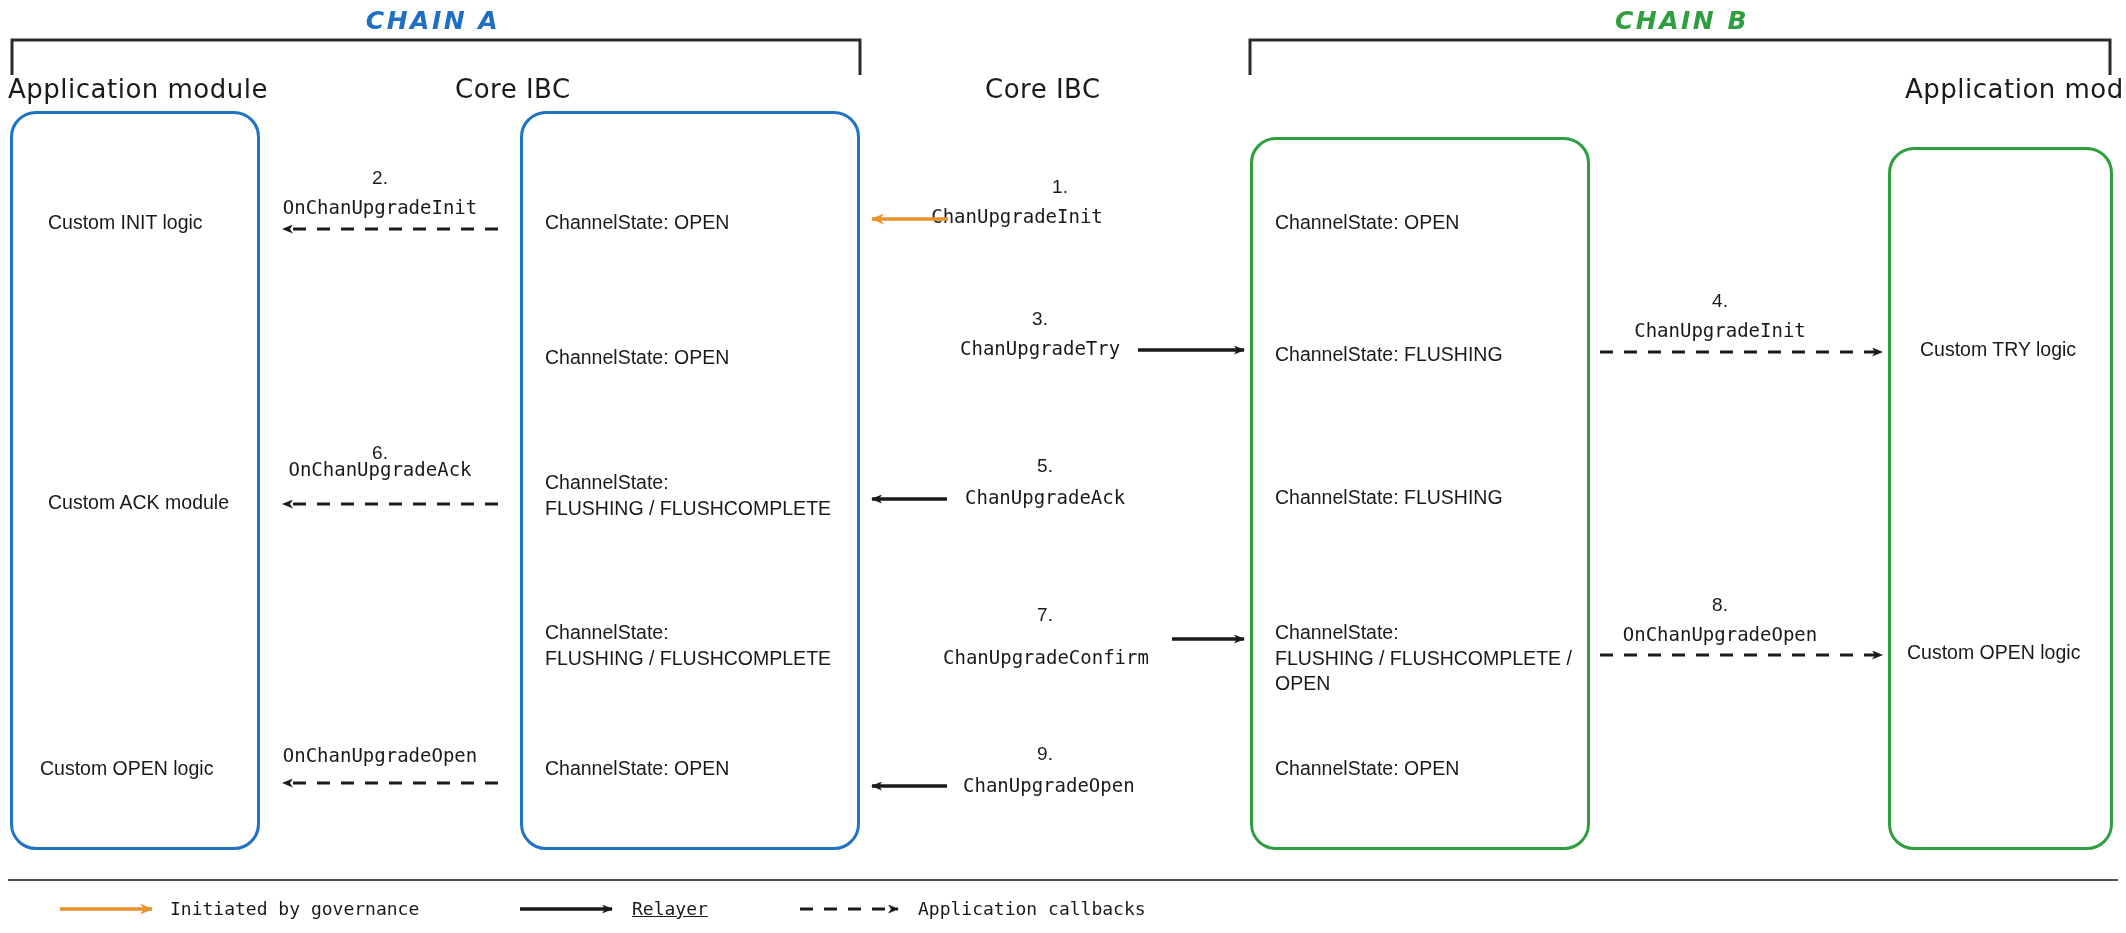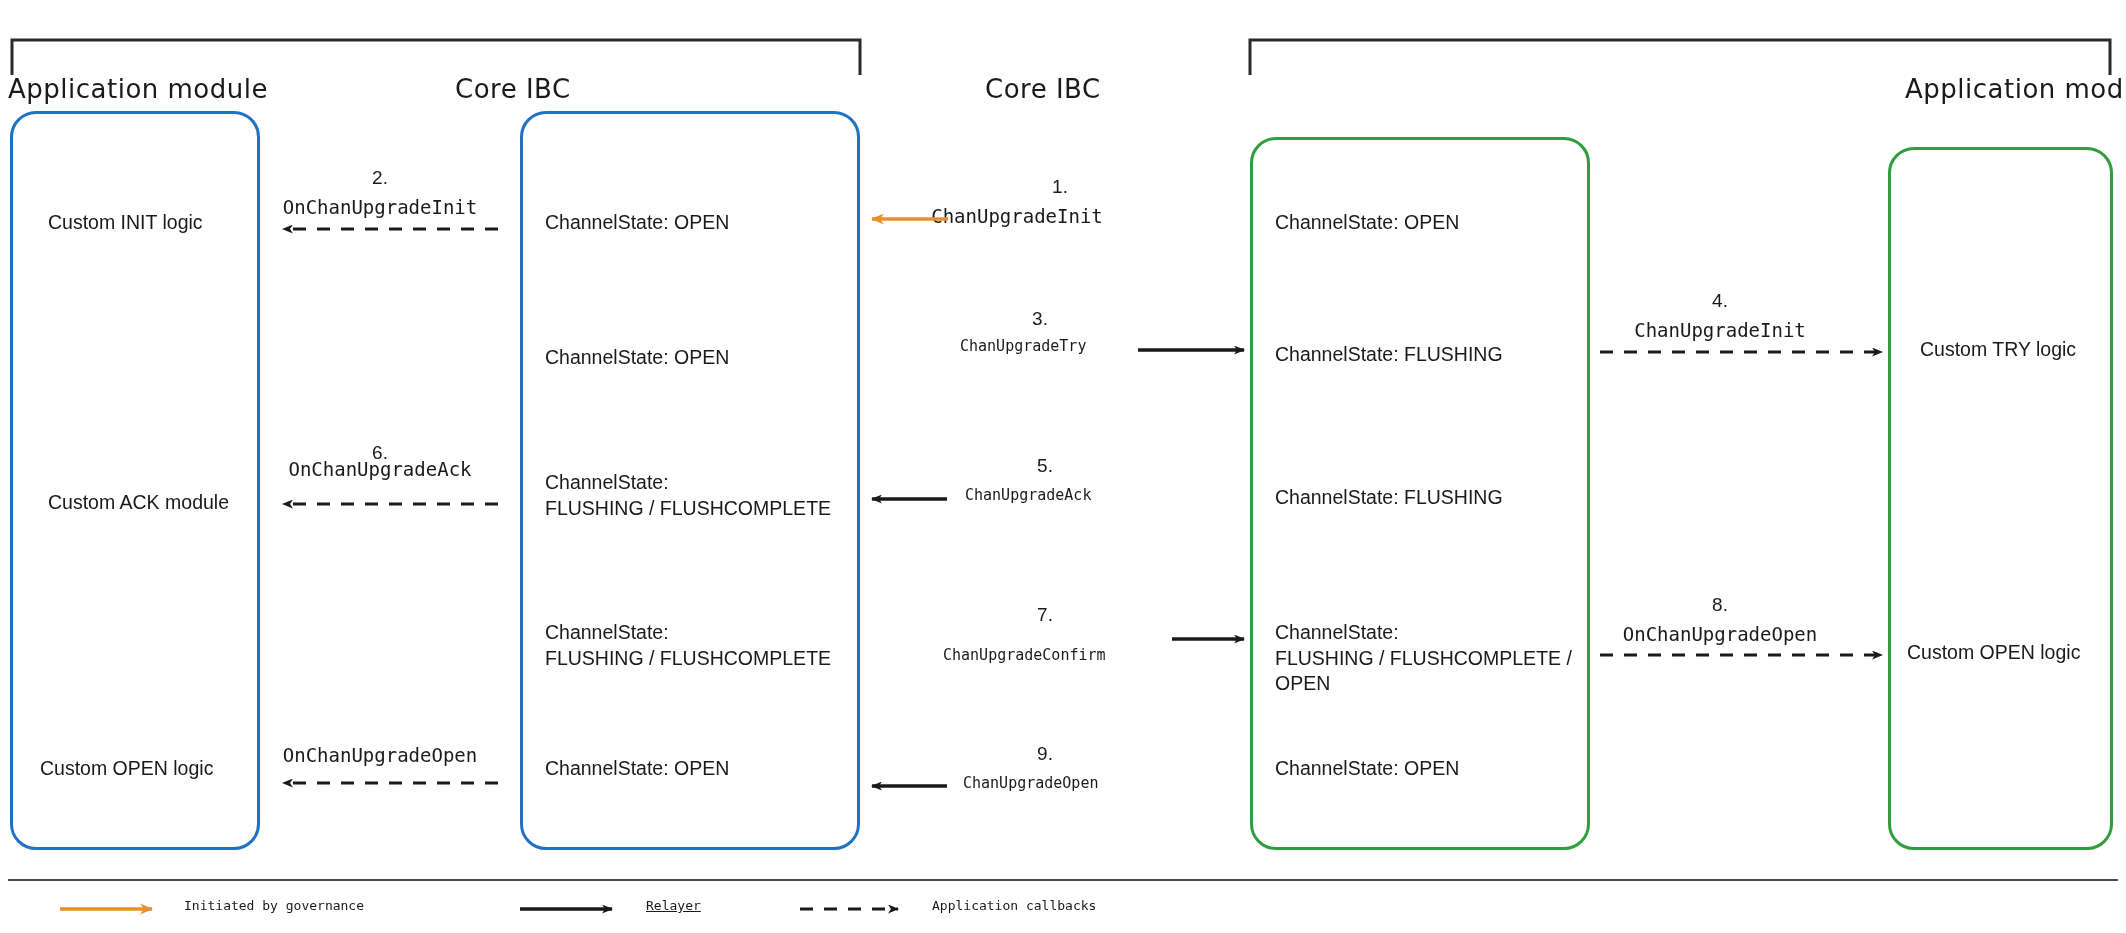--- a/index.html
+++ b/index.html
@@ -82,48 +82,49 @@
     position: absolute;
     font-family: "DejaVu Sans Mono", monospace;
     font-size: 19px;
     color: #1a1a1a;
     text-align: center;
     white-space: nowrap;
   }
   .arrow-label-mono-left {
     position: absolute;
     font-family: "DejaVu Sans Mono", monospace;
-    font-size: 15px;
+    font-size: 19px;
     color: #1a1a1a;
     white-space: nowrap;
   }
 
   
   .legend-sep {
     position: absolute;
     left: 8px;
     top: 879px;
     width: 2110px;
     height: 2px;
     background: #4d4d4d;
   }
   .legend-label {
     position: absolute;
     font-family: "DejaVu Sans Mono", monospace;
-    font-size: 13px;
-    color: #1a1a1a;
-    white-space: nowrap;
-    margin-left: 14px;
+    font-size: 18px;
+    color: #1a1a1a;
+    white-space: nowrap;
   }
 </style>
 </head>
 <body>
 
 <div class="canvas">
 
+  <div class="chain-title" id="chain-a-title">CHAIN A</div>
+  <div class="chain-title" id="chain-b-title">CHAIN B</div>
 
   <div class="col-heading" style="left:8px; top:74px;">Application module</div>
   <div class="col-heading" style="left:455px; top:74px;">Core IBC</div>
   <div class="col-heading" style="left:985px; top:74px;">Core IBC</div>
   <div class="col-heading" style="left:1905px; top:74px;">Application module</div>
 
   <div class="module-box box-blue" style="left:10px; top:111px; width:250px; height:739px;"></div>
   <div class="module-box box-blue" style="left:520px; top:111px; width:340px; height:739px;"></div>
   <div class="module-box box-green" style="left:1250px; top:137px; width:340px; height:713px;"></div>
   <div class="module-box box-green" style="left:1888px; top:147px; width:225px; height:703px;"></div>

